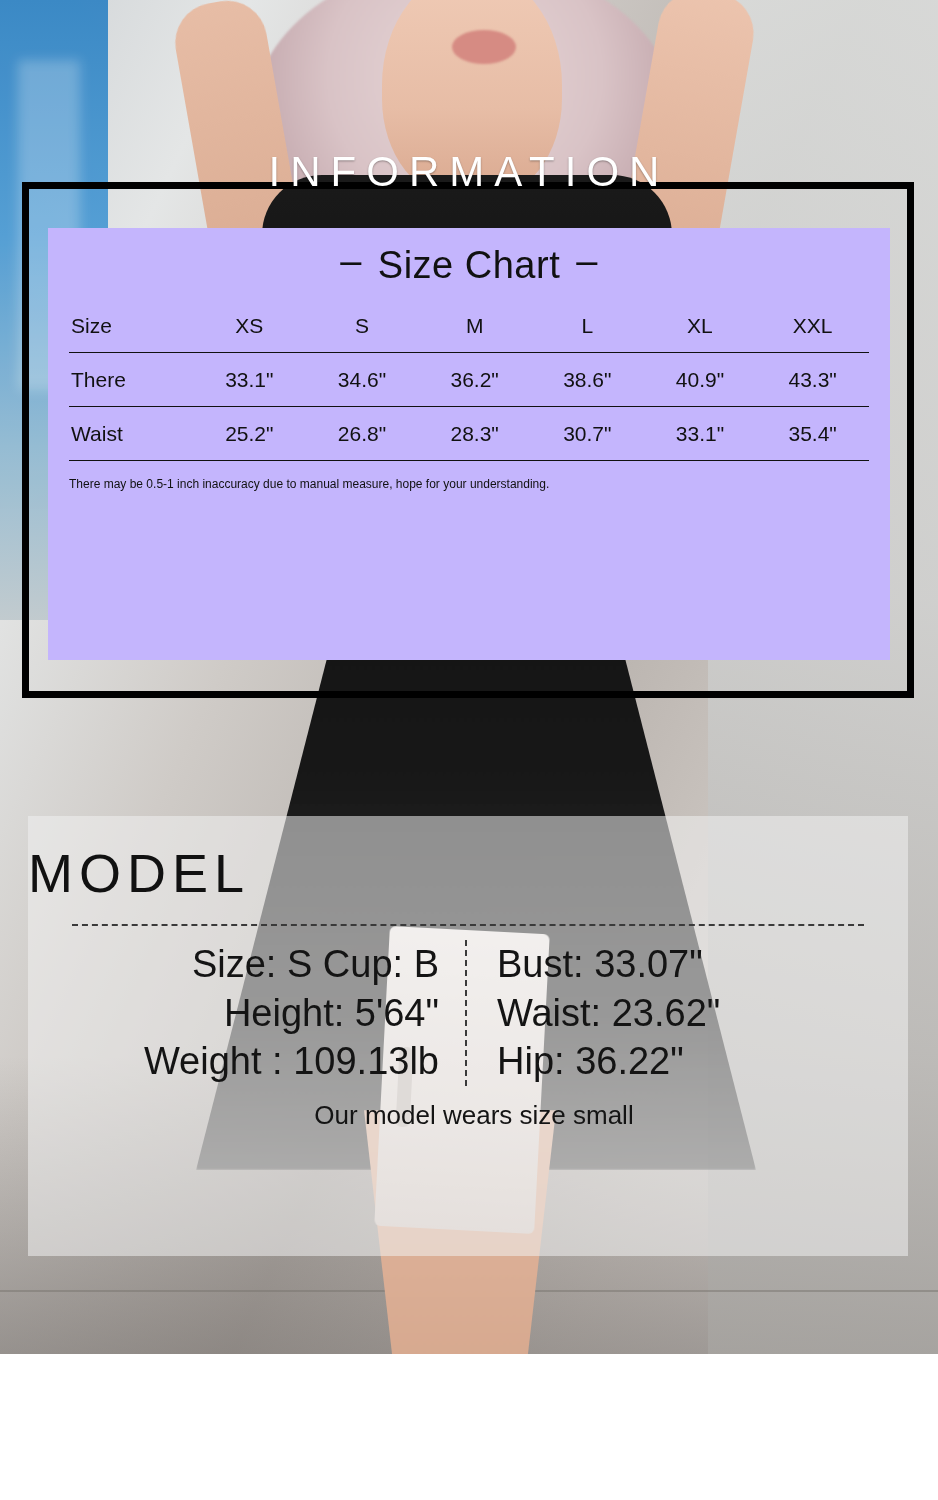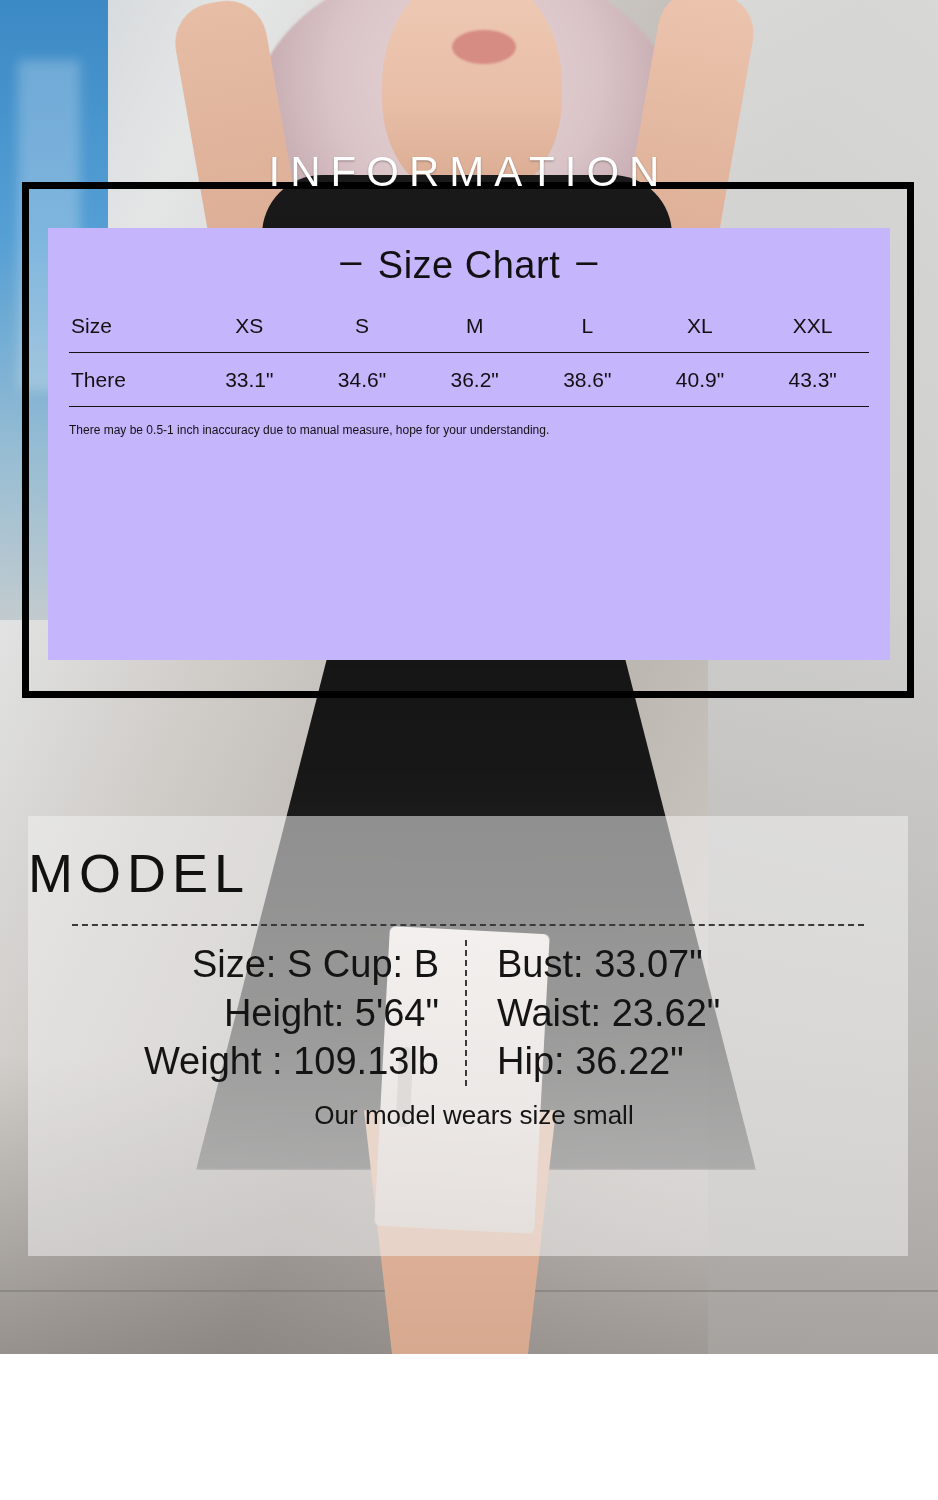--- a/index.html
+++ b/index.html
@@ -354,20 +354,29 @@
       <tbody>
         <tr>
           <td>There</td>
           <td>33.1"</td>
           <td>34.6"</td>
           <td>36.2"</td>
           <td>38.6"</td>
           <td>40.9"</td>
           <td>43.3"</td>
         </tr>
+        <tr>
+          <td>Waist</td>
+          <td>25.2"</td>
+          <td>26.8"</td>
+          <td>28.3"</td>
+          <td>30.7"</td>
+          <td>33.1"</td>
+          <td>35.4"</td>
+        </tr>
       </tbody>
     </table>
 
     <div class="chart-note">There may be 0.5-1 inch inaccuracy due to manual measure, hope for your understanding.</div>
   </div>
 
   <div class="model-card">
     <div class="model-title">MODEL</div>
     <div class="model-divider"></div>
     <div class="model-grid">

